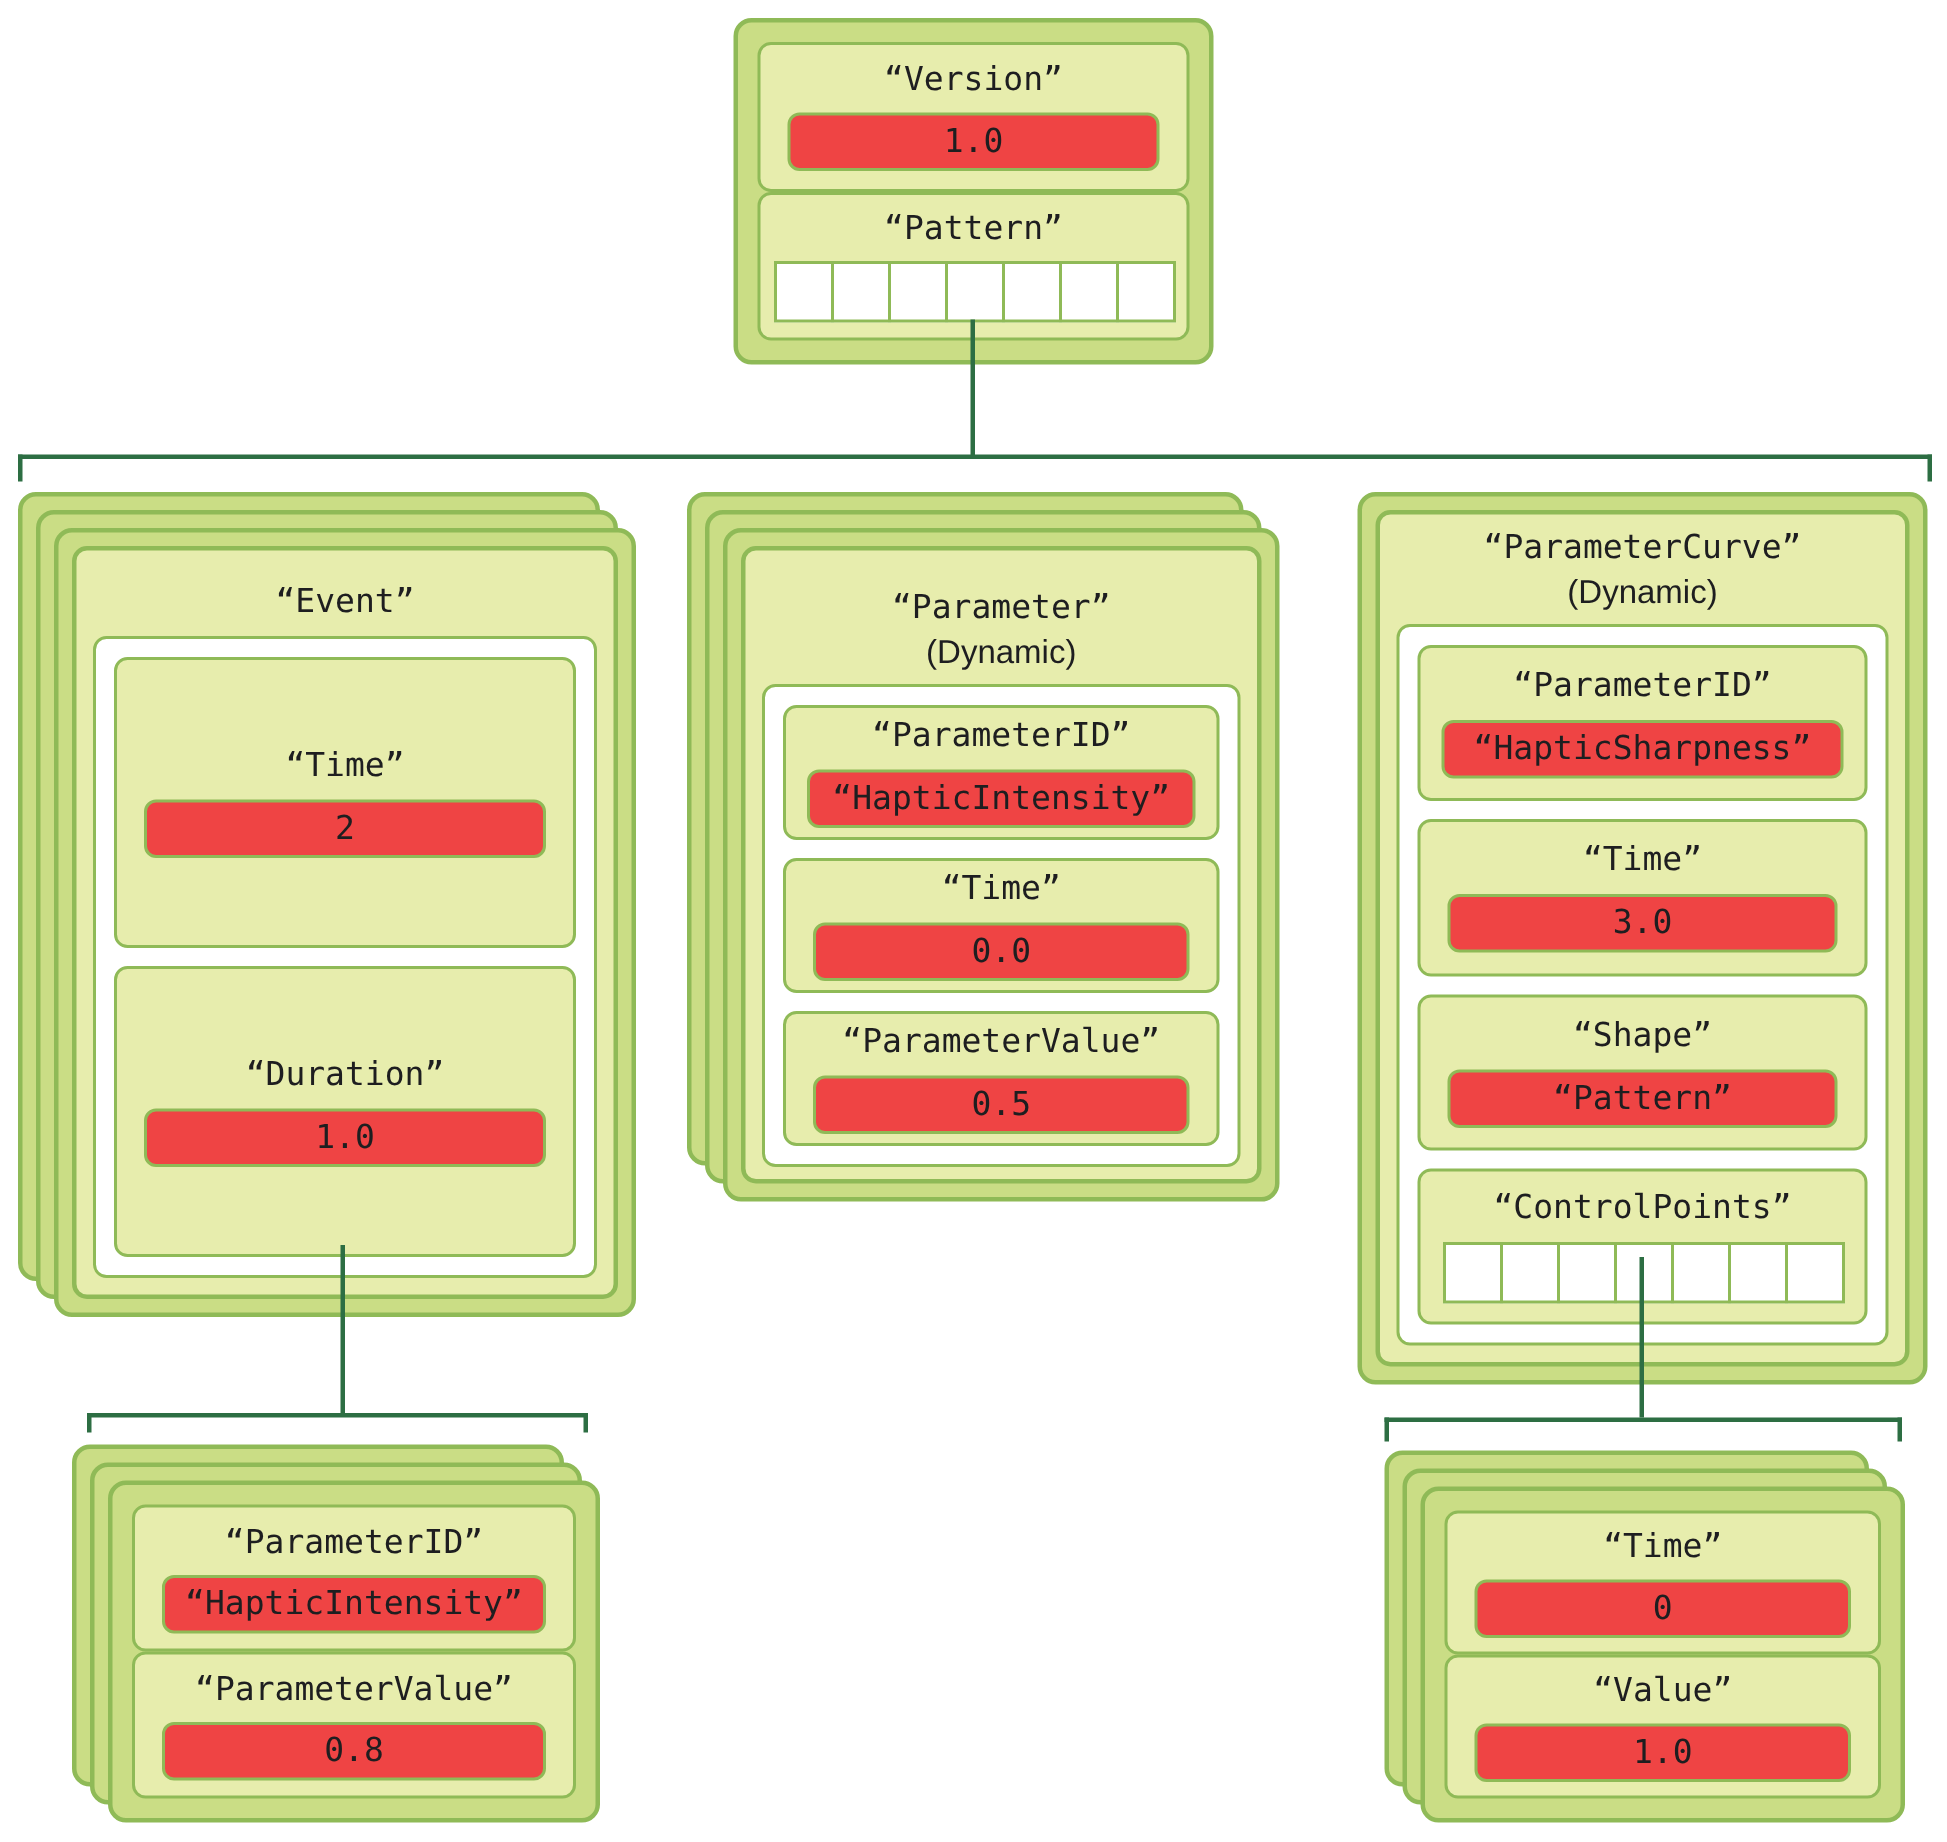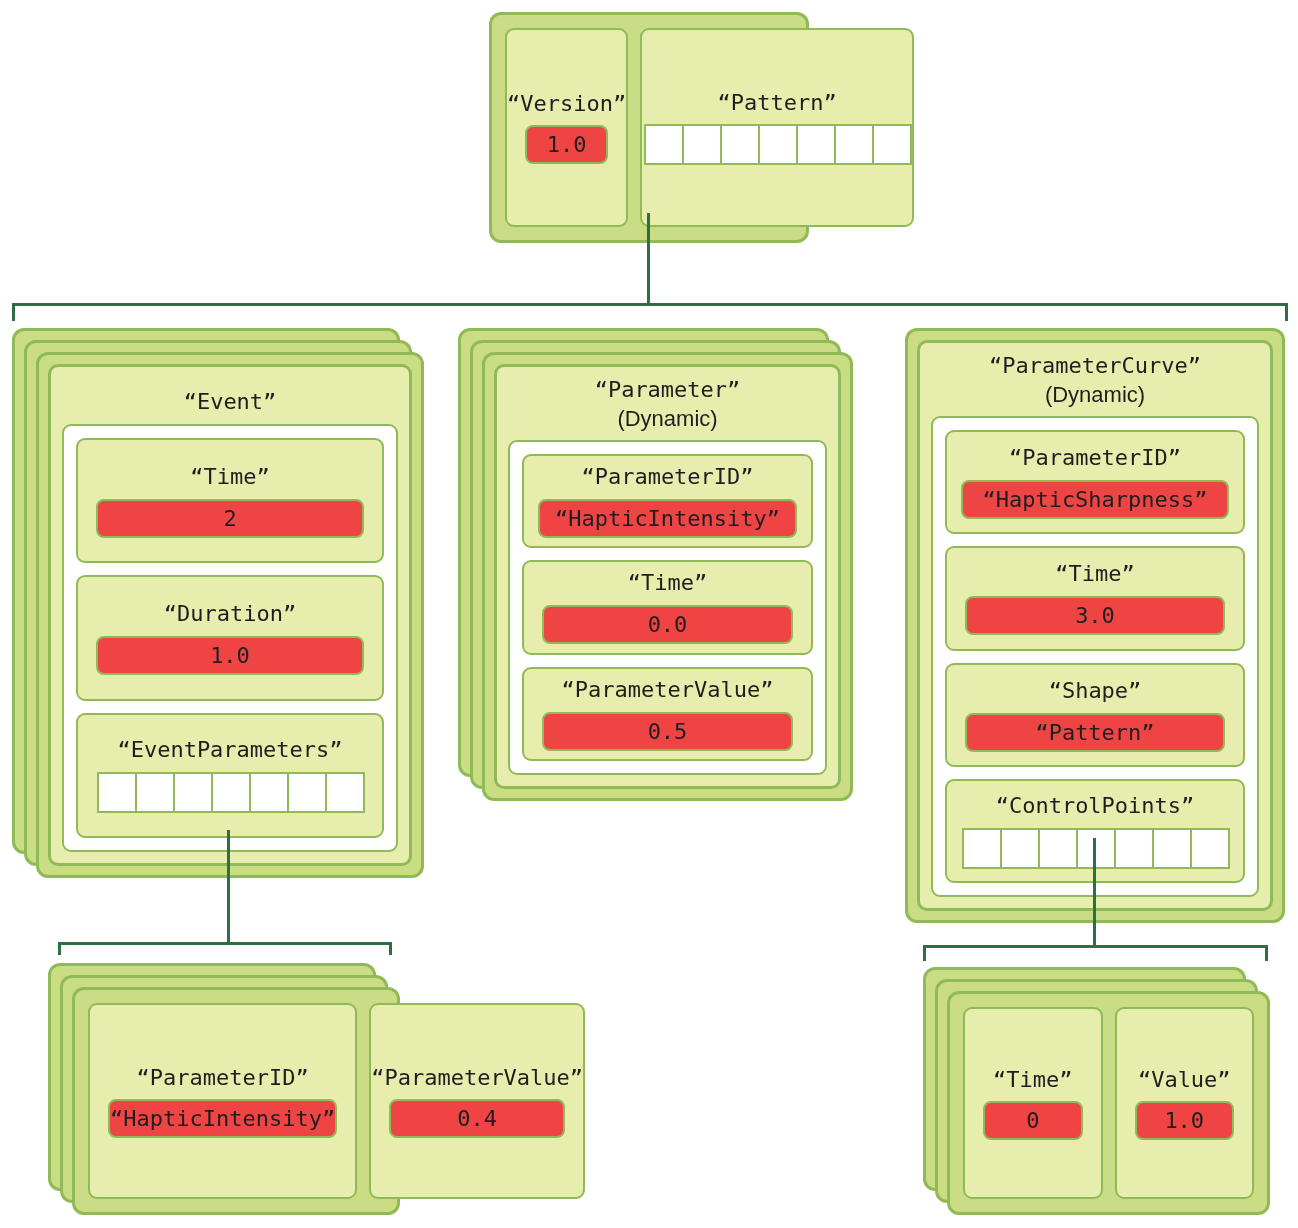--- a/index.html
+++ b/index.html
@@ -33,21 +33,21 @@
   .sub-card{flex:1;background:var(--light);border:2px solid var(--border);border-radius:9px;box-sizing:border-box;
     display:flex;flex-direction:column;justify-content:center;gap:9px;padding:6px 0;}
   .field-label{font-size:22px;text-align:center;line-height:26px;}
   .value-box{height:39px;margin:0 18px;background:#ef4444;border:2px solid var(--border);border-radius:8px;
     box-sizing:border-box;display:flex;align-items:center;justify-content:center;font-size:22px;}
   .array-row{display:flex;justify-content:center;padding-left:2px;}
   .array-cell{width:40px;height:41px;background:#ffffff;border:2px solid var(--border);box-sizing:border-box;margin-left:-2px;}
   .array-cell:first-child{margin-left:0;}
 
   
-  .plain-card{padding:13px;display:flex;flex-direction:row;gap:12px;}
+  .plain-card{padding:13px;display:flex;flex-direction:column;justify-content:flex-end;}
   .plain-card .sub-card{gap:8px;}
 </style>
 </head>
 <body>
 
 <div class="canvas">
 
   <div class="vline" style="left:647px;top:213px;height:93px"></div>
   <div class="bracket" style="left:12px;top:303px;width:1276px;height:18px"></div>
   <div class="vline" style="left:227px;top:830px;height:112px"></div>
@@ -82,43 +82,31 @@
         <div class="card-title mono">“Event”</div>
         <div class="white-wrap">
           <div class="sub-card">
             <div class="field-label mono">“Time”</div>
             <div class="value-box mono">2</div>
           </div>
           <div class="sub-card">
             <div class="field-label mono">“Duration”</div>
             <div class="value-box mono">1.0</div>
           </div>
-          <div class="sub-card">
-            <div class="field-label mono">“EventParameters”</div>
-            <div class="array-row">
-              <div class="array-cell"></div>
-                <div class="array-cell"></div>
-                <div class="array-cell"></div>
-                <div class="array-cell"></div>
-                <div class="array-cell"></div>
-                <div class="array-cell"></div>
-                <div class="array-cell"></div>
-            </div>
-          </div>
         </div>
       </div>
     </div>
   </div>
 
   <div style="position:absolute;left:458px;top:328px;width:419px;height:497px">
     <div class="card" style="left:0;top:0;width:371px;height:449px"></div>
     <div class="card" style="left:12px;top:12px;width:371px;height:449px"></div>
     <div class="card front" style="left:24px;top:24px;width:371px;height:449px">
       <div class="light-card">
-        <div class="card-title mono" style="padding-top:8px">“Parameter”</div>
+        <div class="card-title mono" style="padding-top:24px">“Parameter”</div>
         <div class="card-subtitle sans">(Dynamic)</div>
         <div class="white-wrap">
           <div class="sub-card">
             <div class="field-label mono">“ParameterID”</div>
             <div class="value-box mono" style="margin:0 14px">“HapticIntensity”</div>
           </div>
           <div class="sub-card">
             <div class="field-label mono">“Time”</div>
             <div class="value-box mono">0.0</div>
           </div>
@@ -167,21 +155,21 @@
   <div style="position:absolute;left:48px;top:963px;width:352px;height:252px">
     <div class="card" style="left:0;top:0;width:328px;height:228px"></div>
     <div class="card" style="left:12px;top:12px;width:328px;height:228px"></div>
     <div class="card plain-card" style="left:24px;top:24px;width:328px;height:228px">
       <div class="sub-card">
         <div class="field-label mono">“ParameterID”</div>
         <div class="value-box mono">“HapticIntensity”</div>
       </div>
       <div class="sub-card">
         <div class="field-label mono">“ParameterValue”</div>
-        <div class="value-box mono">0.4</div>
+        <div class="value-box mono">0.8</div>
       </div>
     </div>
   </div>
 
   <div style="position:absolute;left:923px;top:967px;width:347px;height:248px">
     <div class="card" style="left:0;top:0;width:323px;height:224px"></div>
     <div class="card" style="left:12px;top:12px;width:323px;height:224px"></div>
     <div class="card plain-card" style="left:24px;top:24px;width:323px;height:224px">
       <div class="sub-card">
         <div class="field-label mono">“Time”</div>

